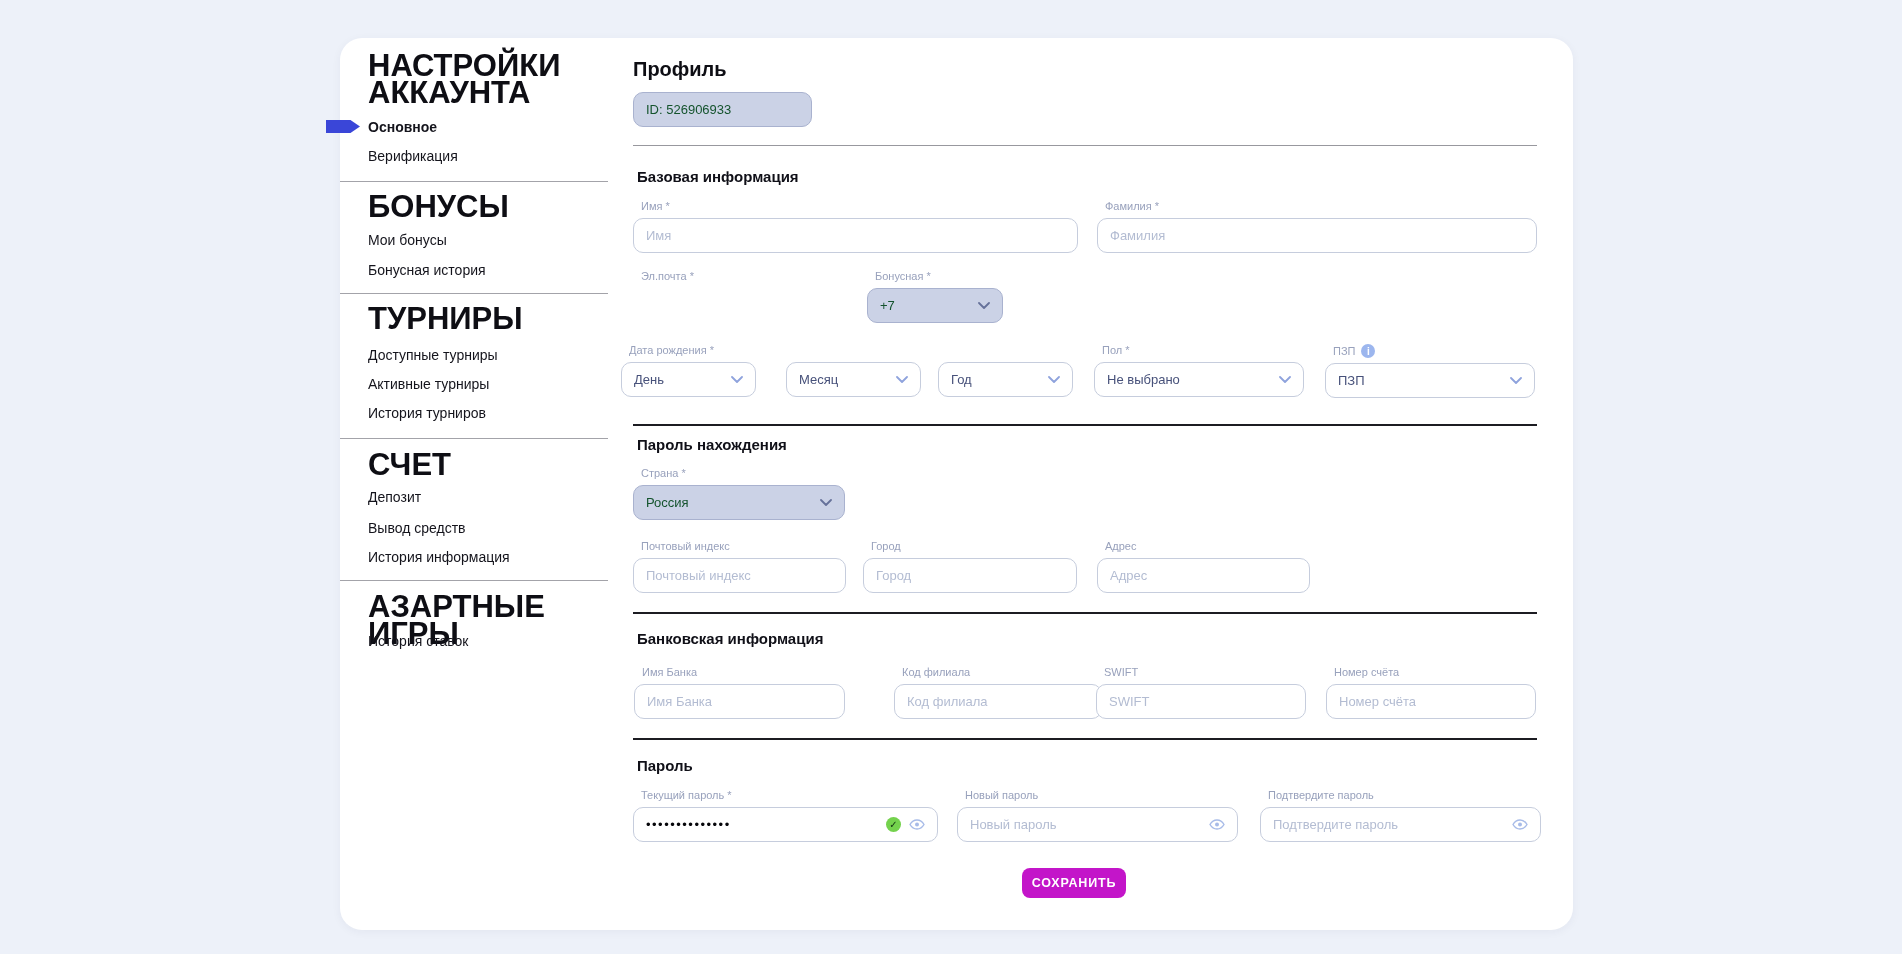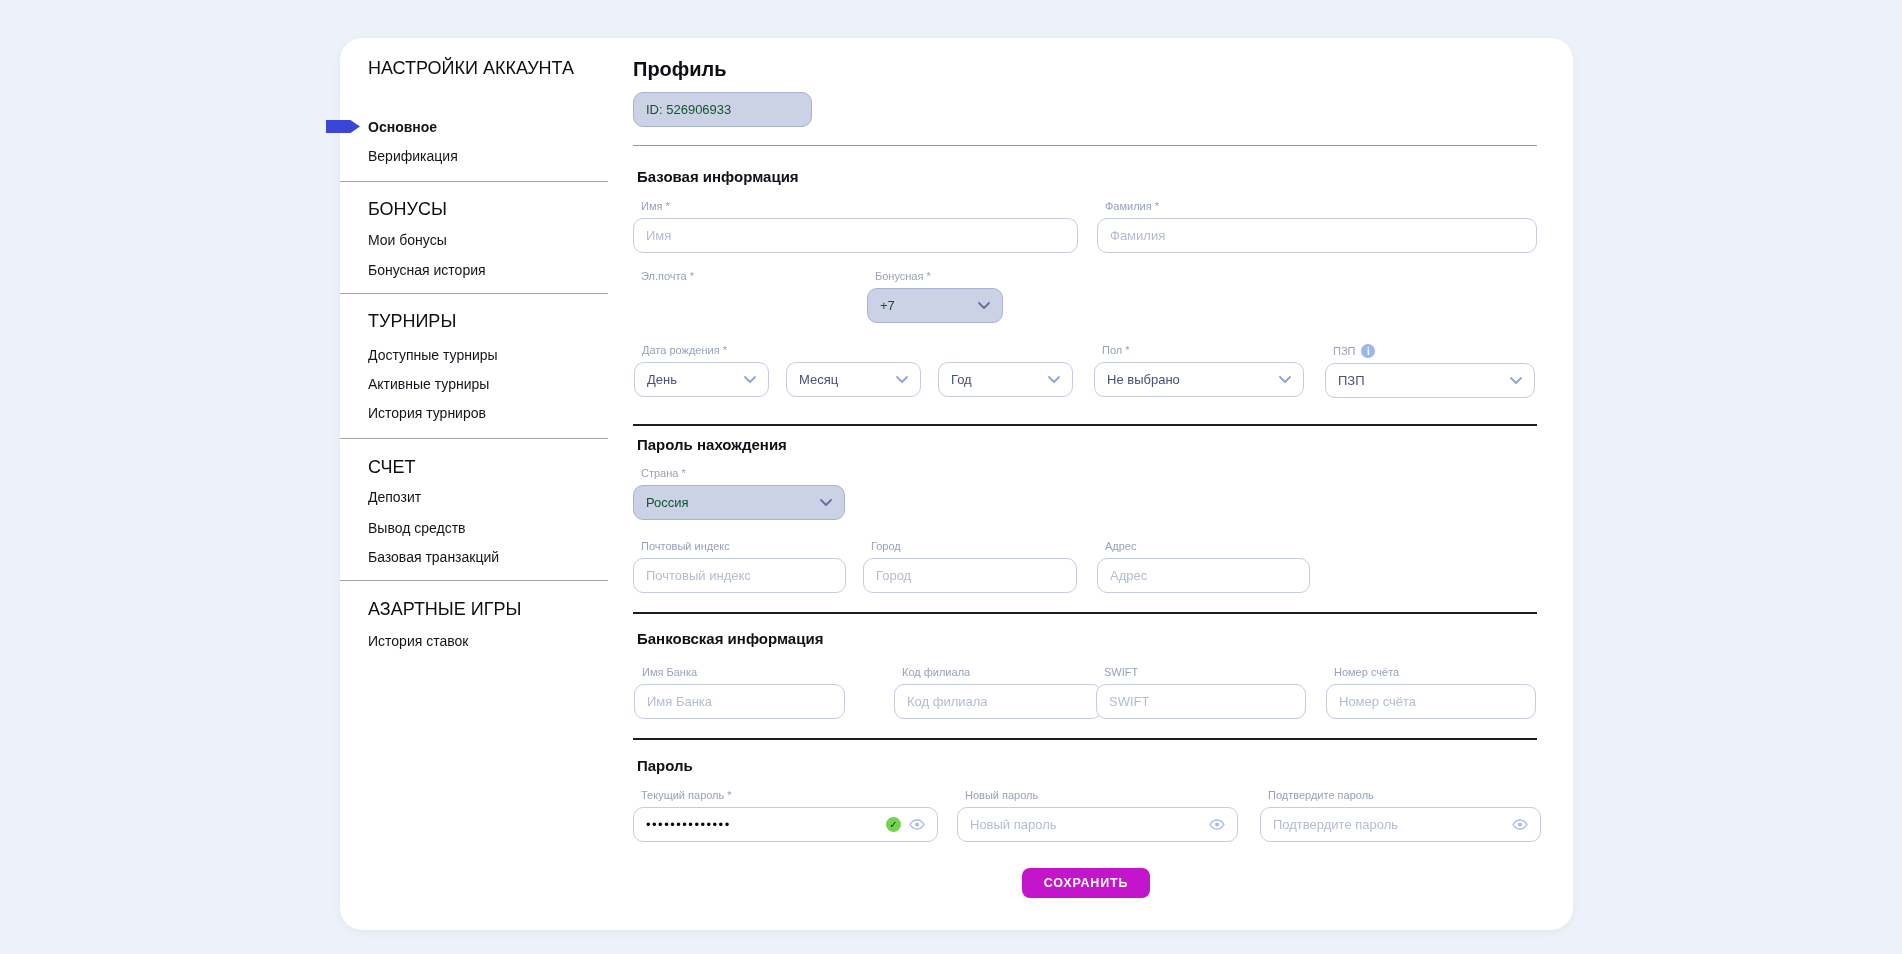--- a/index.html
+++ b/index.html
@@ -3,23 +3,23 @@
 <meta charset="utf-8">
 <style>
   html,body{margin:0;padding:0;width:1902px;height:954px;overflow:hidden;
     font-family:"Liberation Sans","DejaVu Sans",sans-serif;}
   .page{position:absolute;inset:0;background:#edf1f9;}
   .card{position:absolute;left:340px;top:38px;width:1233px;height:892px;
     background:#ffffff;border-radius:22px;box-shadow:0 2px 10px rgba(30,40,80,.05);}
 
   
   .sidebar{position:absolute;left:0;top:0;width:270px;height:100%;}
-  .sh{position:absolute;left:28px;margin:0;width:210px;font-size:18px;line-height:32px;
+  .sh{position:absolute;left:28px;margin:0;width:210px;font-size:31px;line-height:27px;
 etter-spacing:.2px;
-    font-weight:400;color:#0e0e14;text-transform:uppercase;}
+    font-weight:700;color:#0e0e14;text-transform:uppercase;}
   .si{position:absolute;left:28px;font-size:14px;line-height:16px;color:#14141c;
     font-weight:500;text-decoration:none;cursor:pointer;white-space:nowrap;}
   .si.active{font-weight:700;}
   .sdiv{position:absolute;left:0;width:268px;height:1px;background:#a3a3a9;}
   .arrow{position:absolute;left:-14px;top:82px;width:34px;height:13px;background:#3a46d8;
     clip-path:polygon(0 0,72% 0,100% 50%,72% 100%,0 100%);}
 
   
   .content{position:absolute;left:0;top:0;width:100%;height:100%;}
   .title{position:absolute;left:293px;top:20px;margin:0;font-size:20px;font-weight:800;color:#0e0e14;}
@@ -43,21 +43,21 @@
   .sel{cursor:pointer;}
   .chev{margin-left:auto;display:flex;align-items:center;}
   .pwd{font-weight:700;letter-spacing:1.5px;color:#06060a !important;}
   .check-icon{width:15px;height:15px;border-radius:50%;background:#74d24d;color:#123312;
     font-size:10px;font-weight:700;display:flex;align-items:center;justify-content:center;
     margin-left:6px;flex:none;}
   .eye{margin-left:8px;display:flex;align-items:center;cursor:pointer;flex:none;}
   .info{width:14px;height:14px;border-radius:50%;background:#9cb6ee;color:#fff;
     font-size:10px;font-weight:700;display:flex;align-items:center;justify-content:center;
     font-style:normal;cursor:pointer;}
-  .save{position:absolute;left:682px;top:830px;width:128px;height:30px;border:none;
+  .save{position:absolute;left:682px;top:830px;width:104px;height:30px;border:none;
     border-radius:8px;background:#c315c9;color:#ffffff;font-family:inherit;font-size:12.5px;
     font-weight:700;letter-spacing:.8px;display:flex;align-items:center;justify-content:center;
     cursor:pointer;}
 </style>
 </head>
 <body>
 
 <div class="page">
   <div class="card">
 
@@ -75,21 +75,21 @@
 
       <h2 class="sh" style="top:267px">ТУРНИРЫ</h2>
       <a class="si" style="top:309px">Доступные турниры</a>
       <a class="si" style="top:338px">Активные турниры</a>
       <a class="si" style="top:367px">История турниров</a>
       <div class="sdiv" style="top:400px"></div>
 
       <h2 class="sh" style="top:413px">СЧЕТ</h2>
       <a class="si" style="top:451px">Депозит</a>
       <a class="si" style="top:482px">Вывод средств</a>
-      <a class="si" style="top:511px">Базовая транзакций</a>
+      <a class="si" style="top:511px">История информация</a>
       <div class="sdiv" style="top:542px"></div>
 
       <h2 class="sh" style="top:555px">АЗАРТНЫЕ ИГРЫ</h2>
       <a class="si" style="top:595px">История ставок</a>
     </aside>
 
     <main class="content">
       <h1 class="title">Профиль</h1>
 
       <div class="fld" style="left:293px;top:54px;width:179px">
@@ -123,21 +123,21 @@
         <div class="box dis sel">
           <span class="val">+7</span>
           <span class="chev">
               <svg width="12" height="7" viewBox="0 0 12 7">
                 <path d="M1 1l5 5 5-5" stroke="#66719a" stroke-width="1.8" fill="none" stroke-linecap="round" stroke-linejoin="round"></path>
               </svg>
             </span>
         </div>
       </div>
 
-      <div class="fld" style="left:294px;top:306px;width:135px">
+      <div class="fld" style="left:281px;top:306px;width:135px">
         <label>Дата рождения *</label>
         <div class="box sel">
           <span class="val">День</span>
           <span class="chev">
               <svg width="12" height="7" viewBox="0 0 12 7">
                 <path d="M1 1l5 5 5-5" stroke="#8fa3dd" stroke-width="1.8" fill="none" stroke-linecap="round" stroke-linejoin="round"></path>
               </svg>
             </span>
         </div>
       </div>

